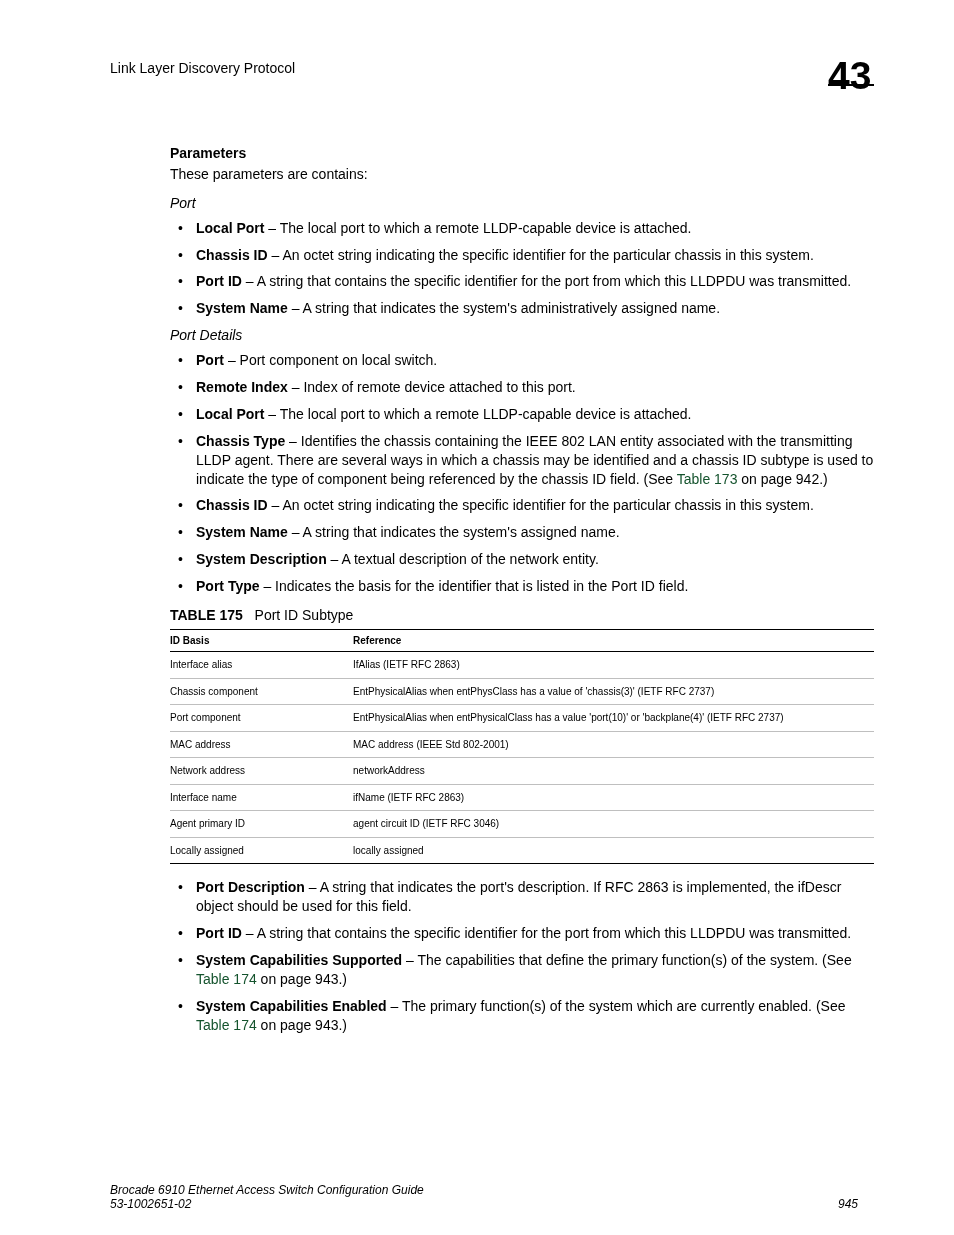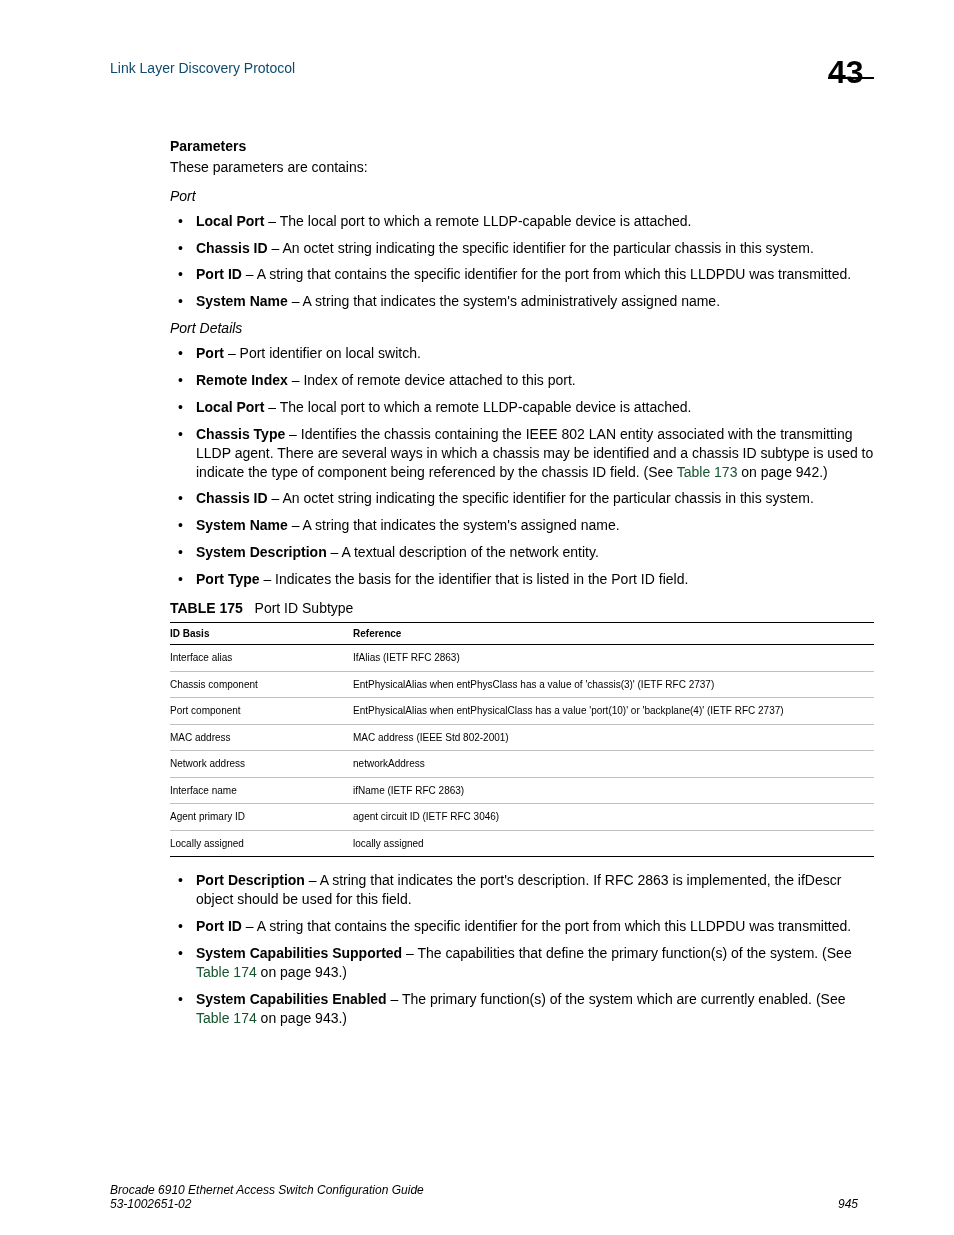--- a/index.html
+++ b/index.html
@@ -17,25 +17,25 @@
     padding: 60px 80px 40px 110px;
   }
   .running-head {
     display: flex;
     justify-content: space-between;
     align-items: flex-start;
     margin-bottom: 58px;
   }
   .running-head .section-name {
     font-size: 14px;
-    color: #0c4a6e;
+    color: #000000;
     text-align: right;
   }
   .running-head .chapter-number {
-    font-size: 32px;
+    font-size: 39px;
     font-weight: 700;
     margin-top: -6px;
   }
   .chapter-number-rule {
     width: 46px;
     height: 2px;
     background: #000;
     margin-left: auto;
     margin-top: -14px;
   }
@@ -151,21 +151,21 @@
     <div class="subhead">Port</div>
     <ul class="bullets">
       <li><span class="term">Local Port</span><span> – The local port to which a remote LLDP-capable device is attached.</span></li>
       <li><span class="term">Chassis ID</span><span> – An octet string indicating the specific identifier for the particular chassis in this system.</span></li>
       <li><span class="term">Port ID</span><span> – A string that contains the specific identifier for the port from which this LLDPDU was transmitted.</span></li>
       <li><span class="term">System Name</span><span> – A string that indicates the system's administratively assigned name.</span></li>
     </ul>
 
     <div class="subhead">Port Details</div>
     <ul class="bullets">
-      <li><span class="term">Port</span><span> – Port identifier on local switch.</span></li>
+      <li><span class="term">Port</span><span> – Port component on local switch.</span></li>
       <li><span class="term">Remote Index</span><span> – Index of remote device attached to this port.</span></li>
       <li><span class="term">Local Port</span><span> – The local port to which a remote LLDP-capable device is attached.</span></li>
       <li>
         <span class="term">Chassis Type</span><span> – Identifies the chassis containing the IEEE 802 LAN entity associated with the transmitting LLDP agent. There are several ways in which a chassis may be identified and a chassis ID subtype is used to indicate the type of component being referenced by the chassis ID field. (See </span><a href="#" class="xref">Table 173</a><span> on page 942.)</span>
       </li>
       <li><span class="term">Chassis ID</span><span> – An octet string indicating the specific identifier for the particular chassis in this system.</span></li>
       <li><span class="term">System Name</span><span> – A string that indicates the system's assigned name.</span></li>
       <li><span class="term">System Description</span><span> – A textual description of the network entity.</span></li>
       <li><span class="term">Port Type</span><span> – Indicates the basis for the identifier that is listed in the Port ID field.</span></li>
     </ul>

